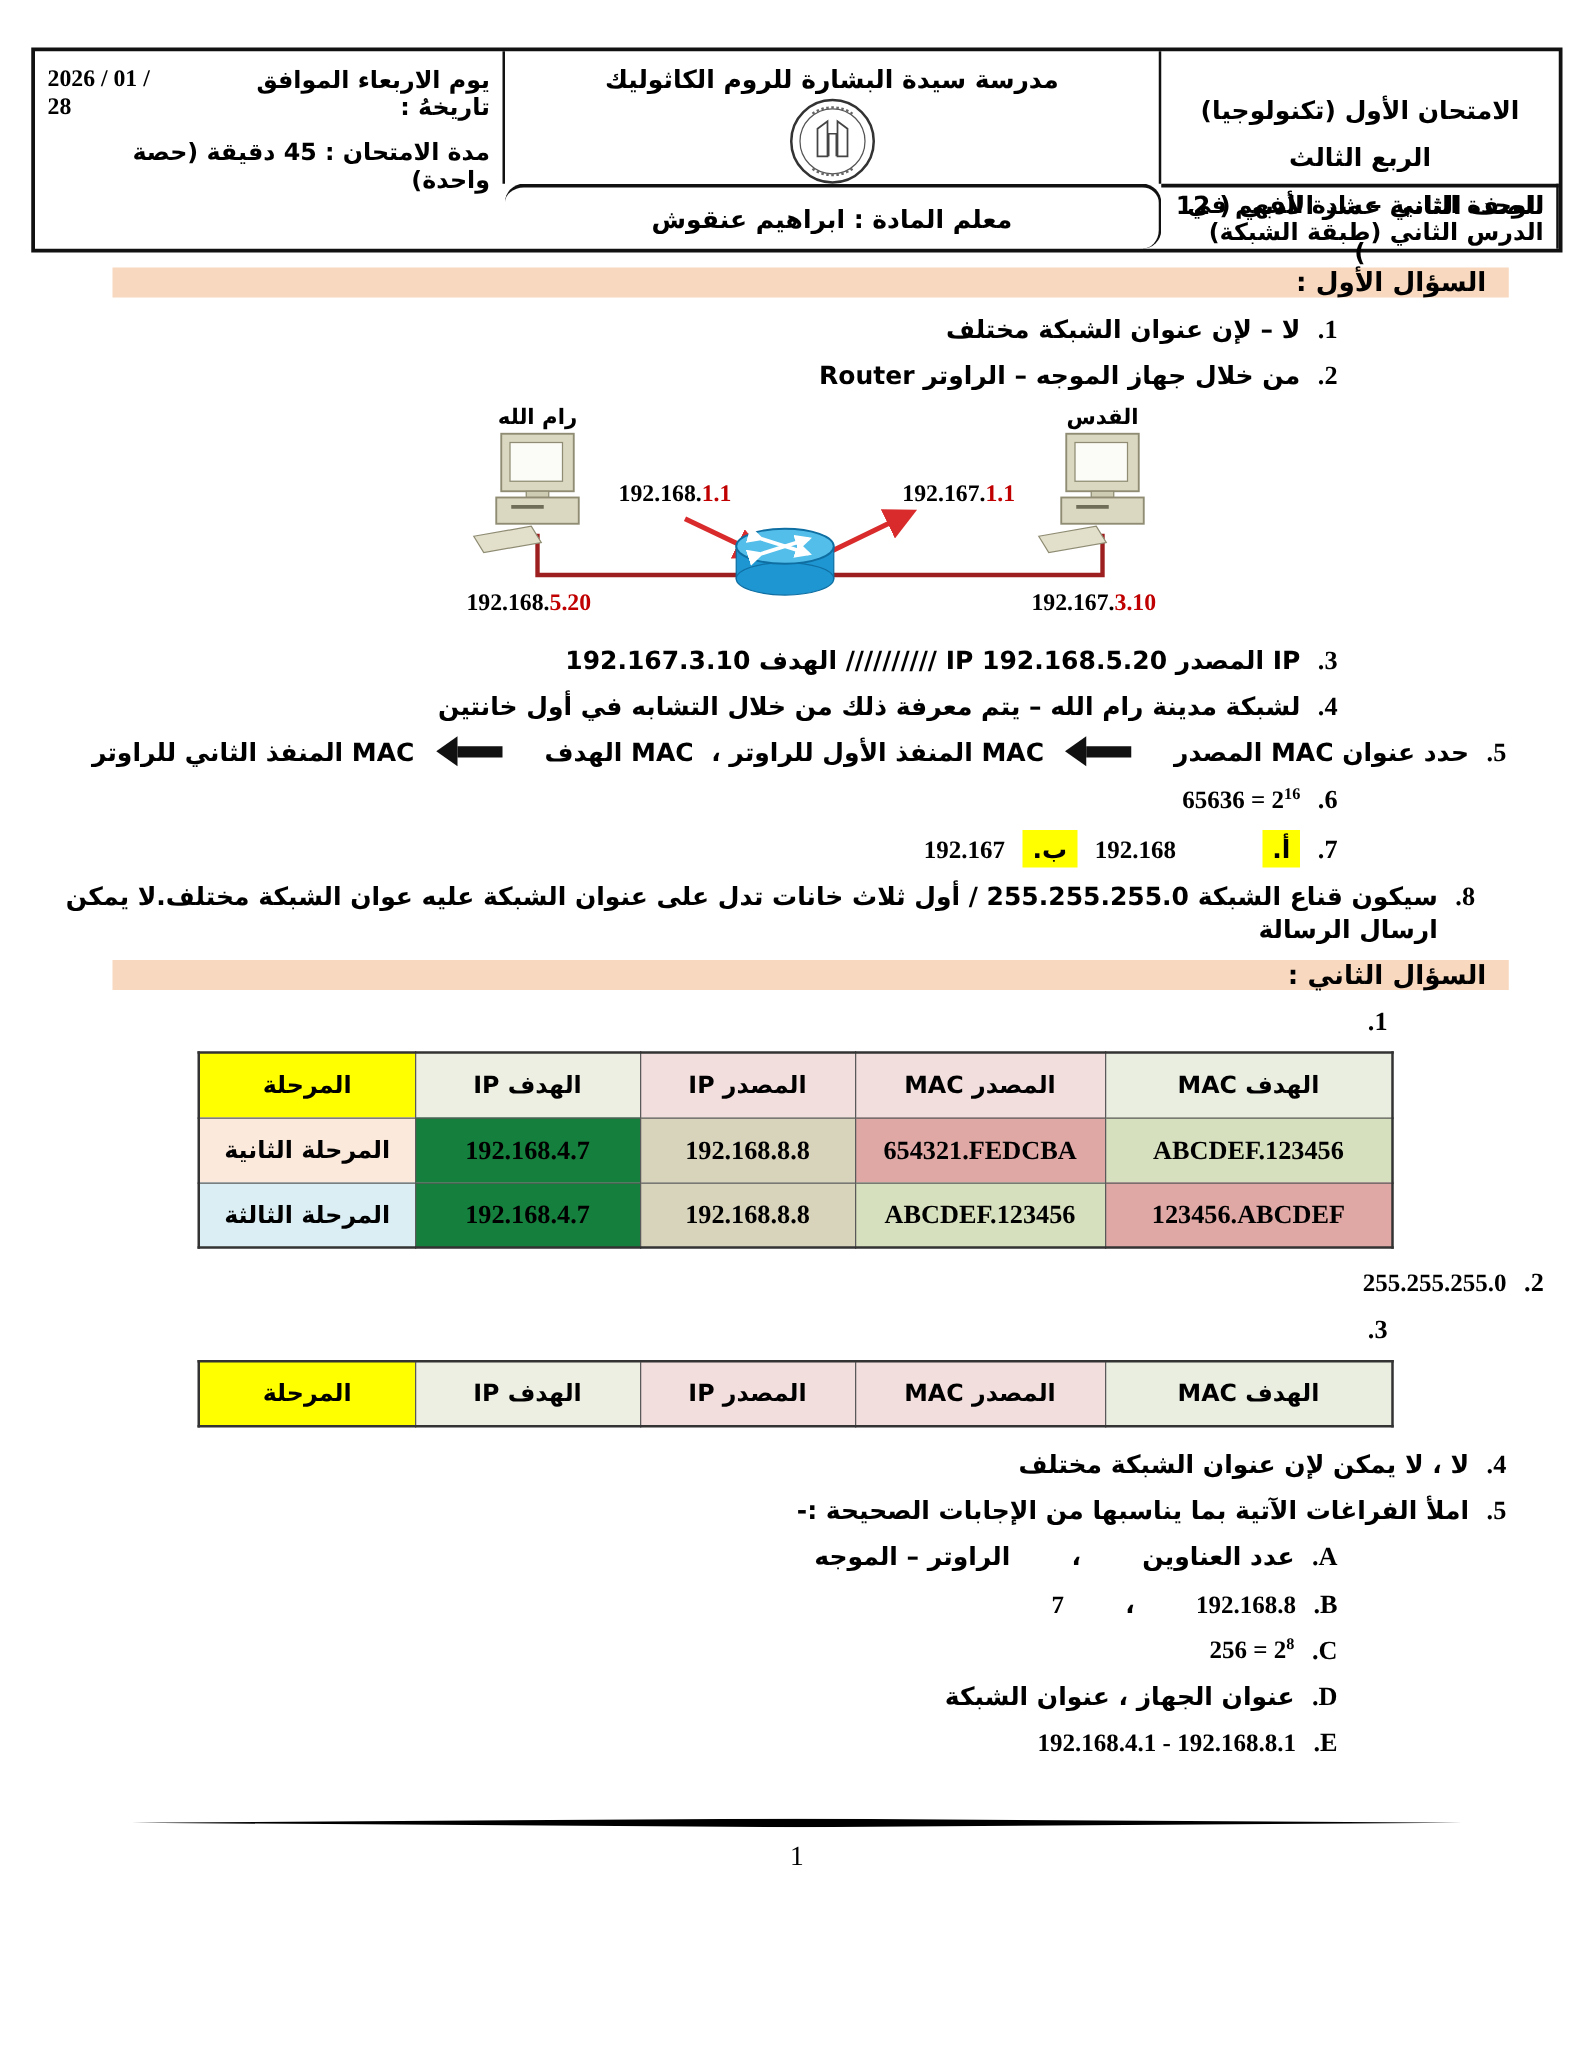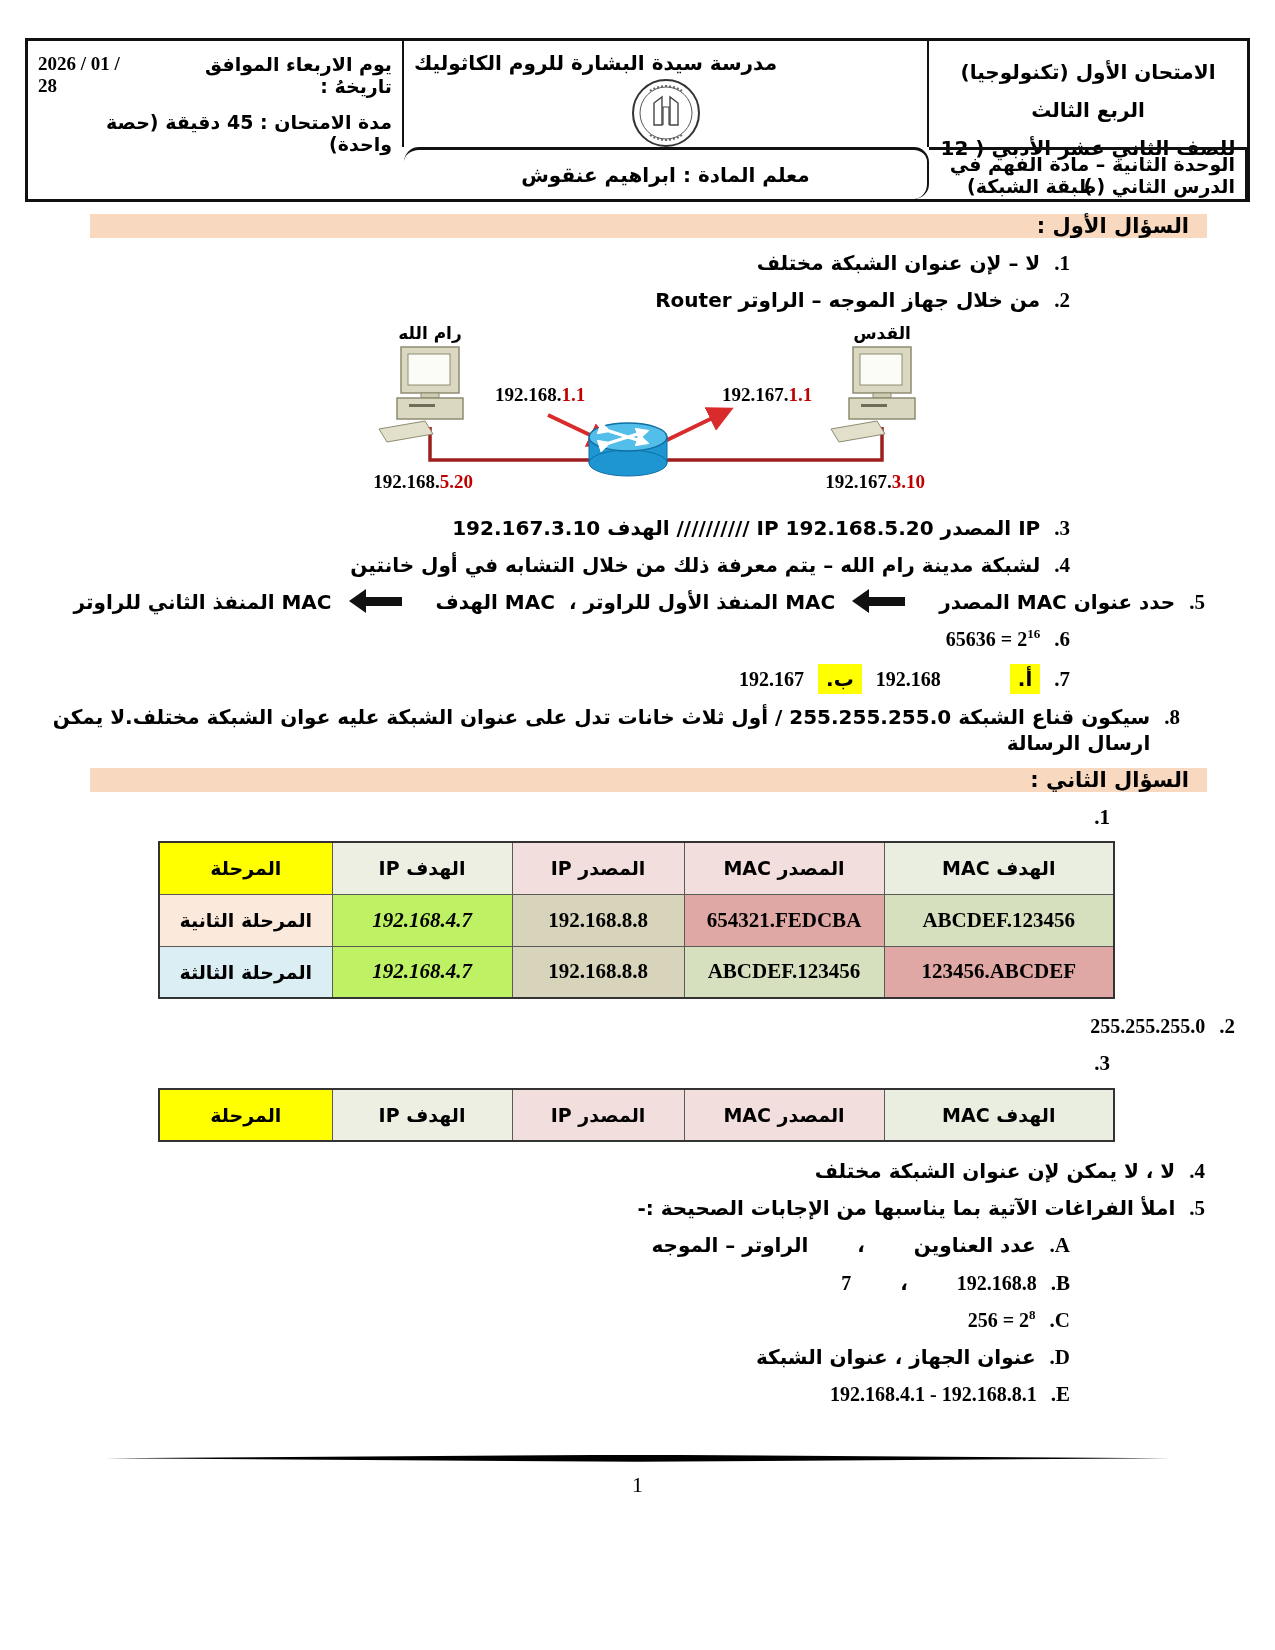--- a/index.html
+++ b/index.html
@@ -13,22 +13,22 @@
   .hdr {
     margin: 38px 25px 0 25px;
     border: 3px solid #111;
     display: grid;
     grid-template-columns: 318px 1fr 376px;
     grid-template-rows: 106px 52px;
   }
   .hcell { padding: 6px 10px; font-weight: bold; }
   .hcell.mid, .hcell.lft { border-right: 2px solid #111; }
   .hrow2 { border-top: 3px solid #111; display: flex; align-items: center; justify-content: center; }
-  .exam-title { font-size: 20px; text-align: center; line-height: 1.9; padding-top: 12px; }
-  .school-cell { text-align: left; position: relative; }
+  .exam-title { font-size: 20px; text-align: center; line-height: 1.9; padding-top: 28px; }
+  .school-cell { text-align: center; position: relative; }
   .school-name { font-size: 20px; margin-top: 4px; }
   .logo-wrap { display: flex; justify-content: center; margin-top: 2px; }
   .datetime-cell { font-size: 19px; padding-top: 12px; }
   .dt-line { display: flex; justify-content: center; gap: 12px; margin-bottom: 14px; }
   .answers-cell { background: #F6A51C; font-size: 21px; }
   .unit-cell { font-size: 19px; }
   .teacher-cell { font-size: 20px; border-radius: 15px; }
   
   .qbar {
     margin: 12px 68px 12px 90px;
@@ -73,21 +73,21 @@
   .anstbl td {
     border: 1px solid #5a5a5a; text-align: center; vertical-align: middle;
     height: 52px; font-weight: bold; font-size: 19px; padding: 8px;
   }
   .anstbl td.lat { font-family: "Liberation Serif", serif; font-size: 21px; }
   .y   { background: #FFFF00; }
   .hg  { background: #EDEFE2; }
   .hp  { background: #F2DEDD; }
   .hg2 { background: #E9EEE0; }
   .peach { background: #FBE9DB; }
-  .blue  { background: #bef264; font-style: italic; }
+  .blue  { background: #15803d; }
   .khaki { background: #D8D4BC; }
   .rose  { background: #DFA8A5; }
   .rose2 { background: #D79B98; }
   .green { background: #D7E0BE; }
   .cyan  { background: #DAEEF3; }
   
   .endline {
     width: 1065px; height: 7px; margin: 46px auto 10px auto; background: #000;
     clip-path: polygon(0 50%, 50% 0, 100% 50%, 50% 100%);
   }

